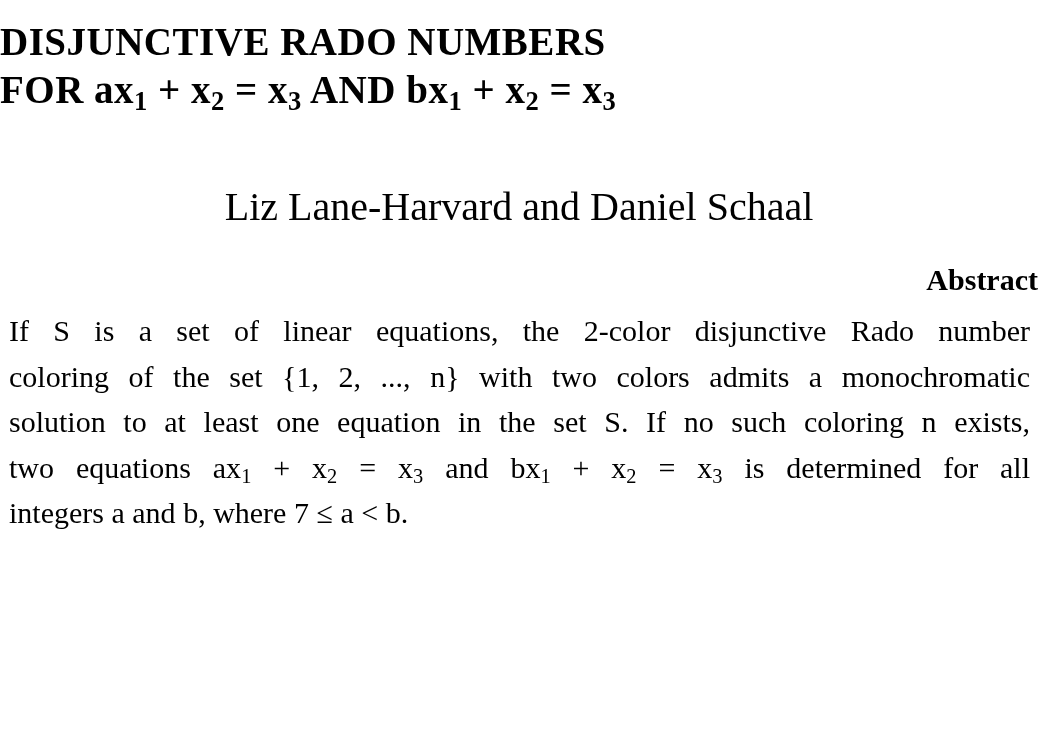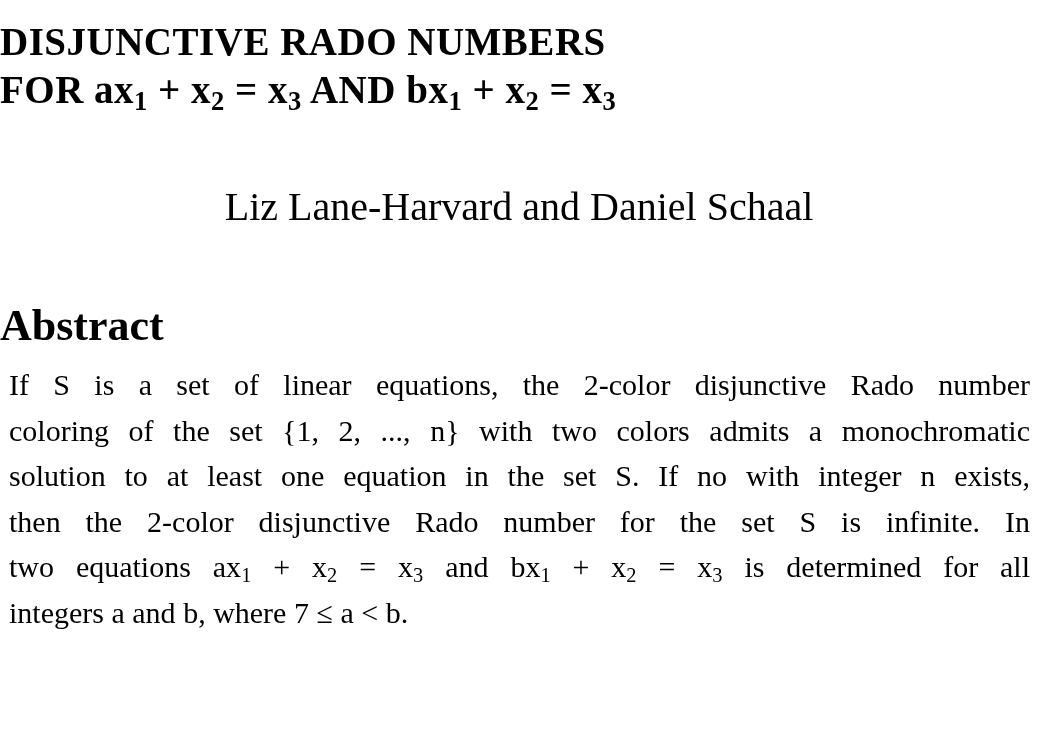--- a/index.html
+++ b/index.html
@@ -19,28 +19,28 @@
     letter-spacing: 0.5px;
   }
   .authors {
     margin-top: 74px;
     text-align: center;
     font-size: 40px;
     line-height: 38px;
     font-weight: normal;
   }
   .abstract-heading {
-    margin-top: 80px;
-    text-align: left;
-    font-size: 44px;
+    margin-top: 34px;
+    text-align: right;
+    font-size: 30px;
     line-height: 40px;
     font-weight: bold;
   }
   .abstract-body {
-    margin-top: 16px;
+    margin-top: 8px;
     padding: 0 8px 0 9px;
     font-size: 30px;
   }
   .abs-line {
     line-height: 45.5px;
     text-align: justify;
     text-align-last: justify;
     white-space: nowrap;
   }
   .abs-line.last { text-align-last: left; }
@@ -61,19 +61,18 @@
     <div class="title-line"><span>FOR </span><span class="it">ax</span><span class="sub">1</span><span> + </span><span class="it">x</span><span class="sub">2</span><span> = </span><span class="it">x</span><span class="sub">3</span><span> AND </span><span class="it">bx</span><span class="sub">1</span><span> + </span><span class="it">x</span><span class="sub">2</span><span> = </span><span class="it">x</span><span class="sub">3</span></div>
   </h1>
 
   <div class="authors">Liz Lane-Harvard and Daniel Schaal</div>
 
   <h2 class="abstract-heading">Abstract</h2>
 
   <div class="abstract-body">
     <div class="abs-line"><span>If </span><span class="it">S</span><span> is a set of linear equations, the 2-color </span><span class="it">disjunctive Rado number</span></div>
     <div class="abs-line"><span>coloring of the set {1, 2, ..., </span><span class="it">n</span><span>} with two colors admits a monochromatic</span></div>
-    <div class="abs-line"><span>solution to at least one equation in the set </span><span class="it">S</span><span>. If no with integer </span><span class="it">n</span><span> exists,</span></div>
-    <div class="abs-line"><span>then the 2-color disjunctive Rado number for the set </span><span class="it">S</span><span> is infinite. In</span></div>
+    <div class="abs-line"><span>solution to at least one equation in the set </span><span class="it">S</span><span>. If no such coloring </span><span class="it">n</span><span> exists,</span></div>
     <div class="abs-line"><span>two equations </span><span class="it">ax</span><span class="sub">1</span><span> + </span><span class="it">x</span><span class="sub">2</span><span> = </span><span class="it">x</span><span class="sub">3</span><span> and </span><span class="it">bx</span><span class="sub">1</span><span> + </span><span class="it">x</span><span class="sub">2</span><span> = </span><span class="it">x</span><span class="sub">3</span><span> is determined for all</span></div>
     <div class="abs-line last"><span>integers </span><span class="it">a</span><span> and </span><span class="it">b</span><span>, where 7 ≤ </span><span class="it">a</span><span> &lt; </span><span class="it">b</span><span>.</span></div>
   </div>
 
 </div>
 
 </body></html>

